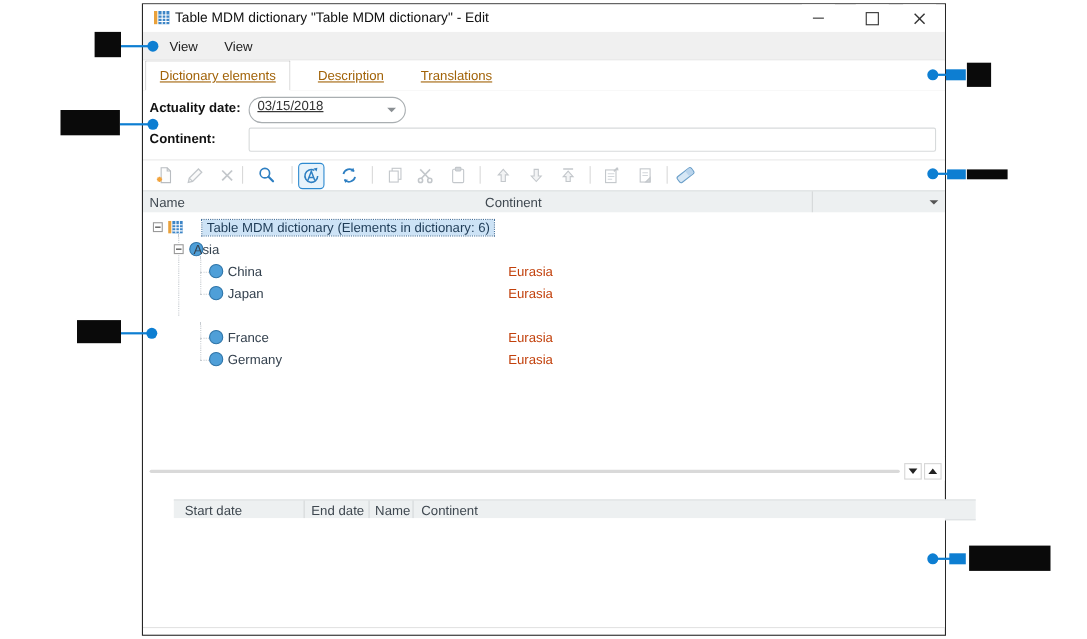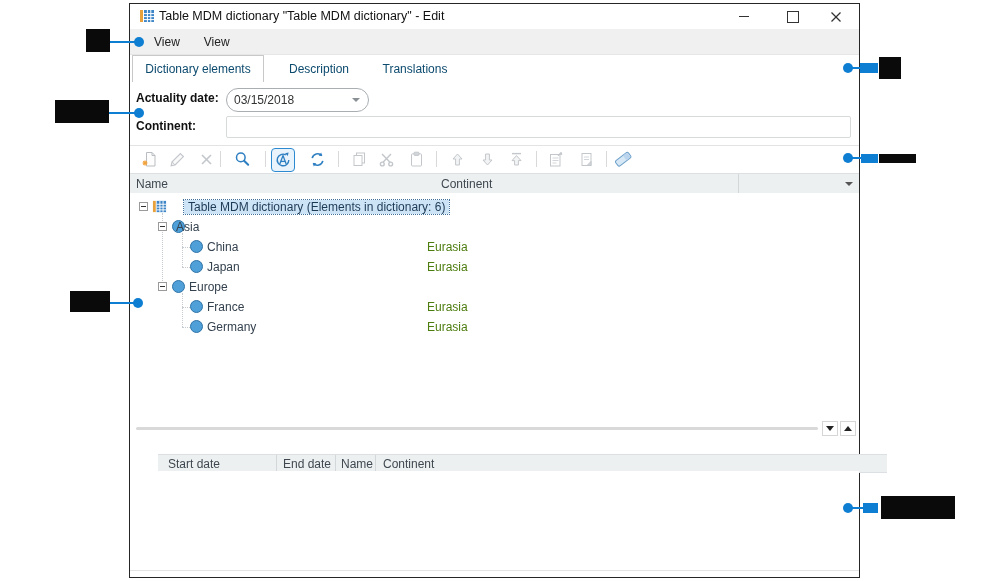--- a/index.html
+++ b/index.html
@@ -20,31 +20,31 @@
   .cap-min{left:599px;} .cap-max{left:648px;} .cap-close{left:691px;}
   .glyph-min{width:10px;height:0;border-top:1.6px solid #333;}
   .glyph-max{width:10px;height:10px;border:1.4px solid #333;background:#fff;}
 
   .menubar{position:absolute;left:0;top:25px;width:100%;height:25px;background:#f0f0f0;border-bottom:1px solid #e6e6e6;display:flex;align-items:center;}
   .menu-item{padding:0 12px;color:#222;height:100%;display:flex;align-items:center;}
   .menu-item:first-child{padding-left:24px;}
 
   
   .tabstrip{position:absolute;left:0;top:51px;width:100%;height:27px;border-bottom:1px solid #cfcfcf;display:flex;align-items:flex-end;background:#fff;}
-  .tab{display:flex;align-items:center;justify-content:center;height:26px;color:#0c4a6e;white-space:nowrap;}
+  .tab{display:flex;align-items:center;justify-content:center;height:26px;color:#a16207;white-space:nowrap;text-decoration:underline;}
   .tab.active{width:130px;margin-left:2px;border:1px solid #c8c8c8;border-bottom:1px solid #fff;margin-bottom:-1px;background:#fff;border-radius:1px 1px 0 0;}
   .tab.t2{width:92px;margin-left:9px;text-align:right;}
   .tab.t3{width:100px;}
 
   
   .formarea{position:absolute;left:0;top:78px;width:100%;height:63px;border-bottom:1px solid #e3e3e3;background:#fff;}
   .f-label{position:absolute;font-weight:bold;color:#111;white-space:nowrap;}
   .lbl-actuality{left:6px;top:9px;}
   .lbl-continent{left:6px;top:37px;}
-  .combo{position:absolute;left:96px;top:6px;width:141px;height:22px;border:1px solid #a9aeb1;border-radius:12px;background:#fff;display:flex;align-items:center;}
+  .combo{position:absolute;left:96px;top:6px;width:141px;height:22px;border:1px solid #a9aeb1;border-radius:12px;background:#fff;display:flex;text-decoration:underline;}
   .combo .val{padding-left:7px;color:#333;}
   .combo .arrow{position:absolute;right:8px;top:9px;width:0;height:0;border-left:4px solid transparent;border-right:4px solid transparent;border-top:4px solid #8a8f93;}
   .txt-input{position:absolute;left:96px;top:34px;width:611px;height:20px;border:1px solid #d7dadb;border-radius:2px;background:#fff;padding:0 6px;font:inherit;color:#333;outline:none;}
 
   
   .toolbar{position:absolute;left:0;top:142px;width:100%;height:27px;background:#fff;}
   .tb{position:absolute;top:3px;width:20px;height:20px;display:flex;align-items:center;justify-content:center;background:transparent;border:none;padding:0;}
   .tb svg{display:block;}
   .tb-sep{position:absolute;top:5px;width:1px;height:16px;background:#d9d9d9;}
   .tb-toggle{position:absolute;top:2px;width:22px;height:22px;border:1px solid #2e8ad0;border-radius:4px;background:#e8f3fb;display:flex;align-items:center;justify-content:center;}
@@ -57,21 +57,21 @@
   .gh-filter{position:absolute;right:6px;top:8px;width:0;height:0;border-left:4px solid transparent;border-right:4px solid transparent;border-top:4px solid #555;}
 
   .tree{position:absolute;left:0;top:189px;width:100%;height:222px;background:#fff;}
   .trow{position:absolute;left:0;width:100%;height:20px;}
   .expander{position:absolute;width:9px;height:9px;top:5px;border:1px solid #9a9a9a;background:#fff;box-sizing:border-box;}
   .expander::after{content:"";position:absolute;left:1px;top:3px;width:5px;height:1px;background:#333;}
   .node-circle{position:absolute;top:3px;width:13px;height:13px;border-radius:50%;background:#4f9fd8;border:1px solid #2e74a8;box-sizing:border-box;}
   .node-label{position:absolute;top:3px;color:#34414e;white-space:nowrap;}
   .node-label.selected{background:#cde3f6;outline:1px dotted #44719c;padding:0 4px;color:#1d3click throw;margin-left:14px;}
   .node-label.selected{color:#1d3a55;}
-  .cell-continent{position:absolute;left:297px;top:3px;color:#4d7c0f;}
+  .cell-continent{position:absolute;left:332px;top:3px;color:#c2410c;}
   .tree-guide{position:absolute;width:0;border-left:1px dotted #c6cbd0;}
   .tree-stub{position:absolute;height:0;border-top:1px dotted #c6cbd0;}
   .tbl-icon{position:absolute;width:15px;height:15px;top:2px;}
 
   
   .splitter{position:absolute;left:0;top:411px;width:100%;height:22px;background:#fff;}
   .split-bar{position:absolute;left:6px;top:12px;width:682px;height:3px;border-radius:2px;background:#d9d9d9;}
   .split-btn{position:absolute;top:6px;width:16px;height:15px;background:#fff;border:1px solid #d6d6d6;display:flex;align-items:center;justify-content:center;padding:0;}
   .split-down{left:692px;} .split-up{left:710px;}
   .tri-down{width:0;height:0;border-left:4px solid transparent;border-right:4px solid transparent;border-top:5px solid #222;}
@@ -316,25 +316,20 @@
       <span class="node-label" style="left:77px">China</span>
       <span class="cell-continent">Eurasia</span>
     </div>
 
     <div class="trow" style="top:64px">
       <span class="node-circle" style="left:60px"></span>
       <span class="node-label" style="left:77px">Japan</span>
       <span class="cell-continent">Eurasia</span>
     </div>
 
-    <div class="trow" style="top:84px">
-      <span class="expander" style="left:28px"></span>
-      <span class="node-circle" style="left:42px"></span>
-      <span class="node-label" style="left:59px">Europe</span>
-    </div>
 
     <div class="trow" style="top:104px">
       <span class="node-circle" style="left:60px"></span>
       <span class="node-label" style="left:77px">France</span>
       <span class="cell-continent">Eurasia</span>
     </div>
 
     <div class="trow" style="top:124px">
       <span class="node-circle" style="left:60px"></span>
       <span class="node-label" style="left:77px">Germany</span>

